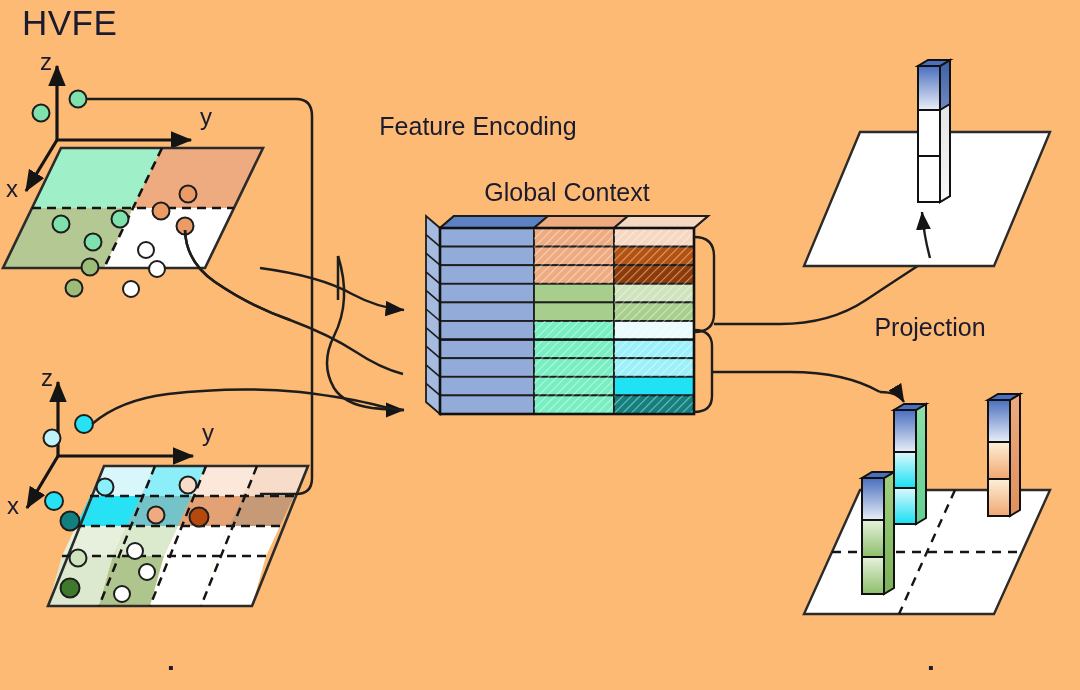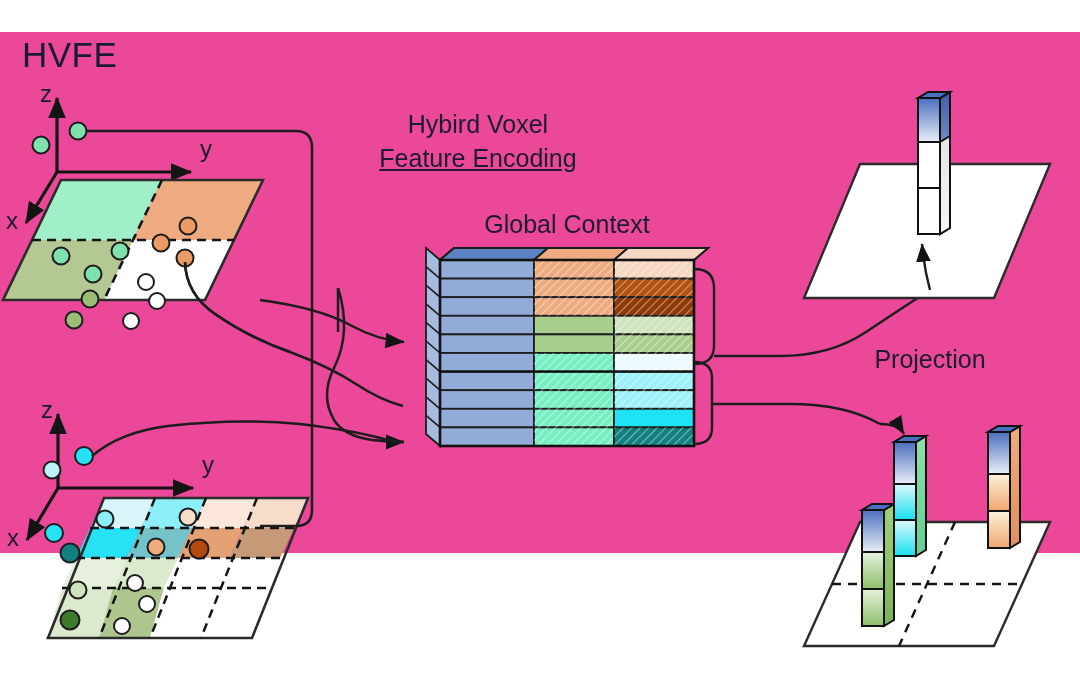--- a/index.html
+++ b/index.html
@@ -11,23 +11,22 @@
   body {
     font-family: "Liberation Sans", sans-serif;
     width: 1080px;
     height: 690px;
     overflow: hidden;
     position: relative;
   }
   #diagram-root {
     position: relative;
     width: 1080px;
-    height: 521px;
-    background: #ec4899;
-    margin-top: 32px;
+    height: 690px;
+    background: #fdba74;
   }
   svg.layer {
     position: absolute;
     top: 0;
     left: 0;
     width: 1080px;
     height: 690px;
   }
   .txt {
     position: absolute;
@@ -388,22 +387,21 @@
   <div class="txt title-hvfe" style="left:22px; top:2px;">HVFE</div>
 
   <div class="txt axis-label" style="left:40px; top:48px;">z</div>
   <div class="txt axis-label" style="left:200px; top:103px;">y</div>
   <div class="txt axis-label" style="left:6px; top:175px;">x</div>
 
   <div class="txt axis-label" style="left:41px; top:364px;">z</div>
   <div class="txt axis-label" style="left:202px; top:419px;">y</div>
   <div class="txt axis-label" style="left:7px; top:492px;">x</div>
 
-  <div class="txt caption" style="left:366px; top:78px; width:224px;">Hybird Voxel</div>
-  <div class="txt caption" style="left:346px; top:112px; width:264px;text-decoration:underline;">Feature Encoding</div>
+  <div class="txt caption" style="left:346px; top:112px; width:264px;">Feature Encoding</div>
 
   <div class="txt caption" style="left:448px; top:178px; width:238px;">Global Context</div>
 
   <div class="txt caption" style="left:822px; top:313px; width:216px;">Projection</div>
 
   <div class="txt" style="left:168px; top:632px; font-size:16px; line-height:0.92; letter-spacing:0;">
     <div>▪</div>
     
     
   </div>

